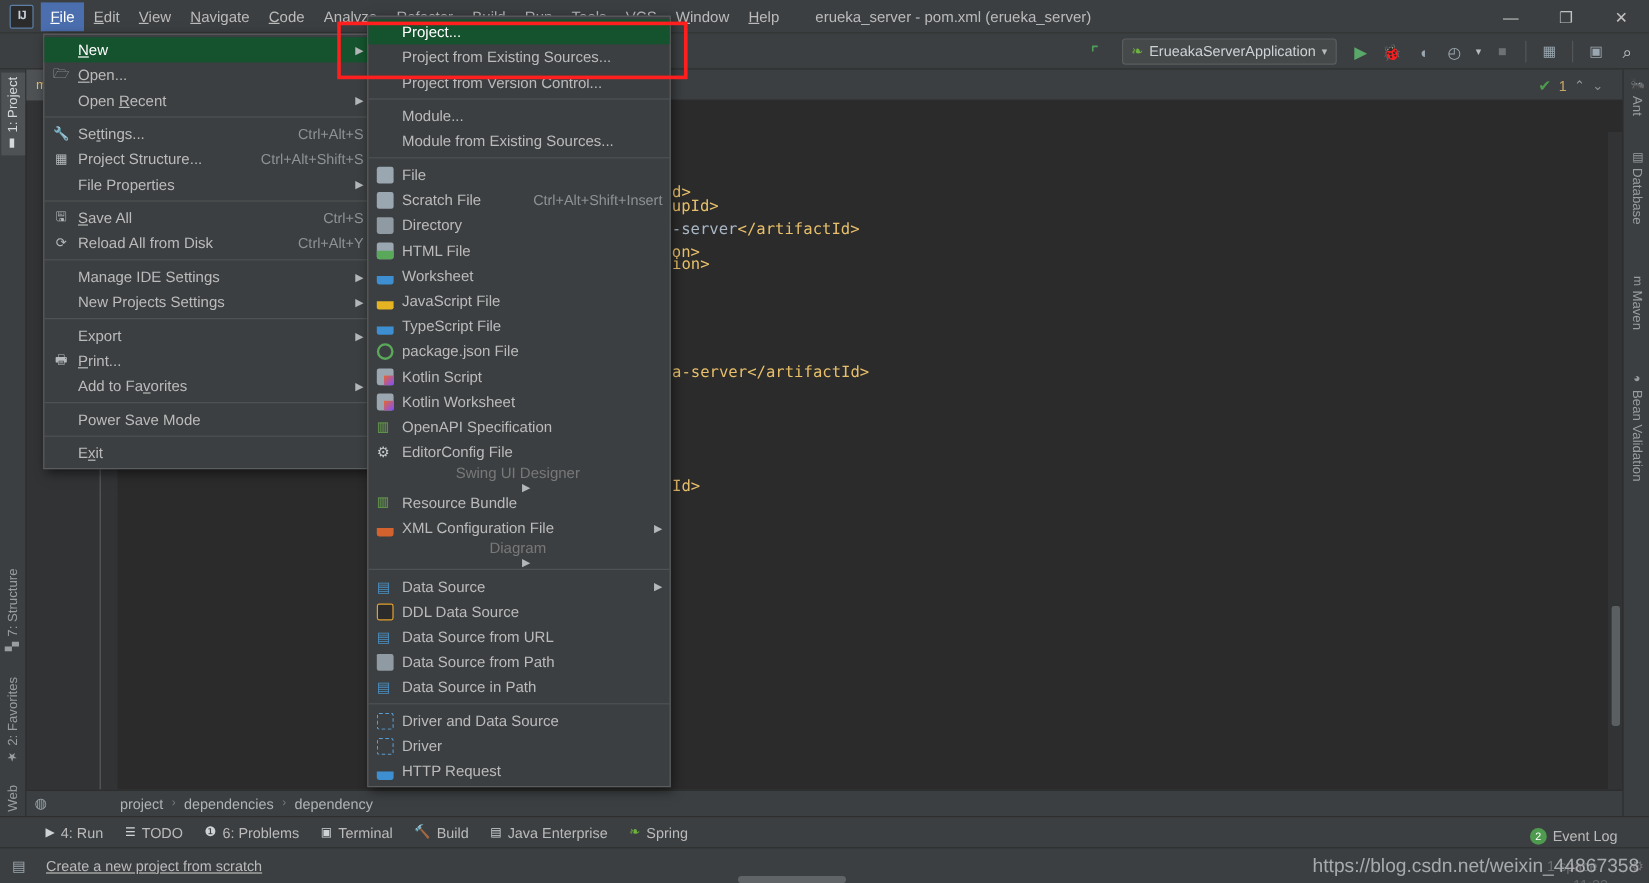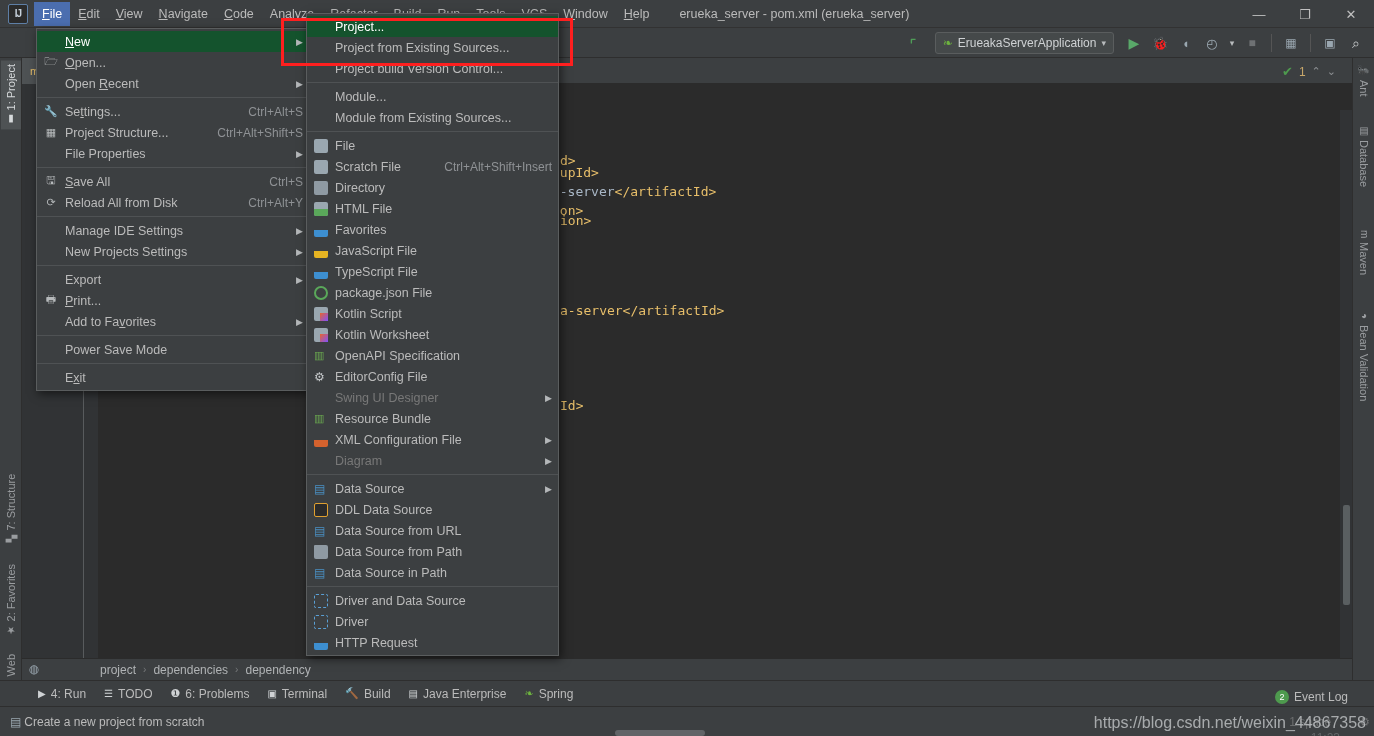--- a/index.html
+++ b/index.html
@@ -163,21 +163,21 @@
     border: 1px solid #5a5d5e;
     box-shadow: 2px 3px 9px rgba(0,0,0,.55);
     z-index: 40; padding: 2px 0;
   }
   .pop-row {
     position: relative; display: flex; align-items: center;
     height: 21px; font-size: 12.5px; color: #bbbbbb;
     padding: 0 6px 0 4px; white-space: nowrap;
   }
   .pop-row.sel { background: #14532d; color: #ffffff; }
-  .pop-row.dim { color: #787878; }
+  .pop-row.dim { color: #787878; flex-direction: column; }
   .pop-ico {
     width: 20px; min-width: 20px; height: 16px;
     display: flex; align-items: center; justify-content: center;
     font-size: 11px; margin-right: 4px;
   }
   .pop-label { flex: 1; }
   .pop-label u { text-decoration: underline; }
   .pop-accel { color: #8f9295; font-size: 12px; margin-left: 26px; }
   .pop-arrow { margin-left: 14px; color: #b4b7b9; font-size: 9px; }
   .pop-sep { height: 1px; background: #4f5254; margin: 3px 0; }
@@ -227,21 +227,21 @@
   }
   .bt {
     display: flex; align-items: center; gap: 5px;
     padding: 2px 8px; font-size: 12px; color: #bbbbbb; white-space: nowrap;
   }
   .statusbar {
     position: absolute; left: 0; right: 0; bottom: 0; height: 30px;
     background: #3c3f41; border-top: 1px solid #2e2e2e;
     display: flex; align-items: center; padding-left: 10px;
   }
-  .status-msg { font-size: 12px; color: #bbbbbb; margin-left: 3px; }
+  .status-msg { font-size: 12px; color: #bbbbbb; margin-left: 17px; text-decoration: underline; }
   .status-right {
     position: absolute; right: 4px; display: flex; align-items: center;
     gap: 28px; font-size: 12px; color: #a3a3a3;
   }
   .evt-badge {
     width: 14px; height: 14px; border-radius: 50%; background: #4e9a4e;
     color: #fff; font-size: 9px; display: flex; align-items: center;
     justify-content: center;
   }
   .evtlog-wrap {
@@ -503,21 +503,21 @@
       <div class="pop-row sel">
         <span class="pop-ico"></span>
         <span class="pop-label">Project...</span>
       </div>
       <div class="pop-row">
         <span class="pop-ico"></span>
         <span class="pop-label">Project from Existing Sources...</span>
       </div>
       <div class="pop-row">
         <span class="pop-ico"></span>
-        <span class="pop-label">Project build Version Control...</span>
+        <span class="pop-label">Project from Version Control...</span>
       </div>
       <div class="pop-sep"></div>
       <div class="pop-row">
         <span class="pop-ico"></span>
         <span class="pop-label">Module...</span>
       </div>
       <div class="pop-row">
         <span class="pop-ico"></span>
         <span class="pop-label">Module from Existing Sources...</span>
       </div>
@@ -544,21 +544,21 @@
       <div class="pop-row">
         <span class="pop-ico">
           <span class="ic ic-html"></span>
         </span>
         <span class="pop-label">HTML File</span>
       </div>
       <div class="pop-row">
         <span class="pop-ico">
           <span class="ic ic-css"></span>
         </span>
-        <span class="pop-label">Favorites</span>
+        <span class="pop-label">Worksheet</span>
       </div>
       <div class="pop-row">
         <span class="pop-ico">
           <span class="ic ic-js"></span>
         </span>
         <span class="pop-label">JavaScript File</span>
       </div>
       <div class="pop-row">
         <span class="pop-ico">
           <span class="ic ic-ts"></span>

